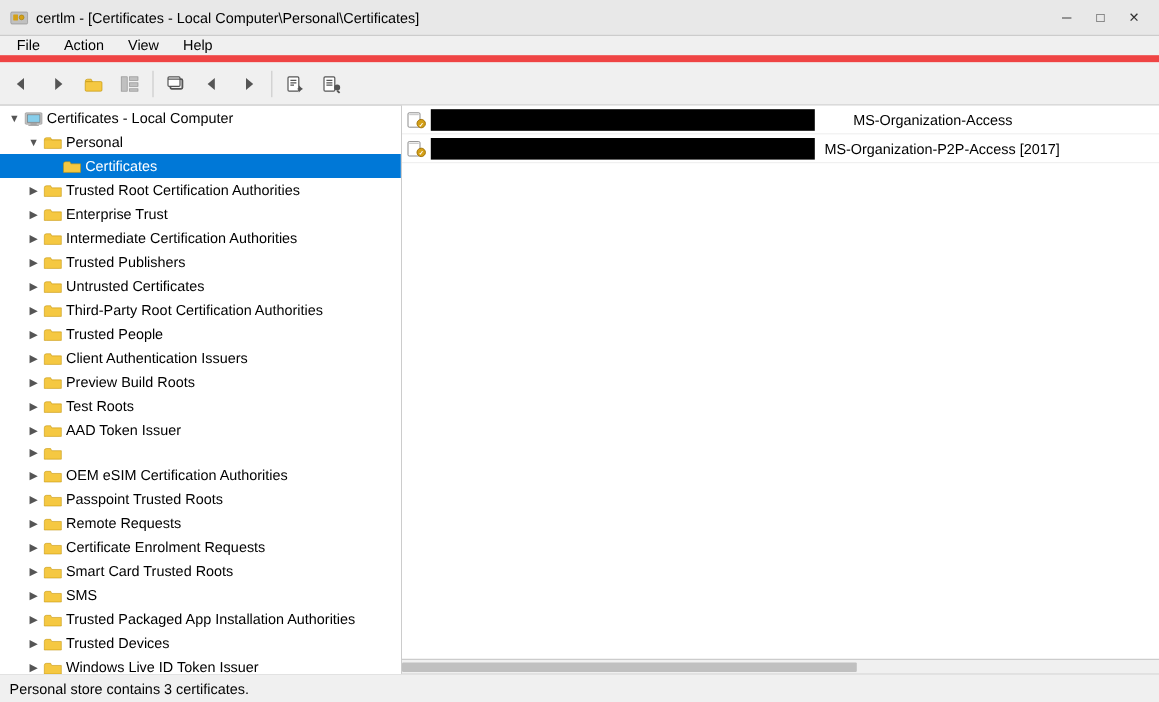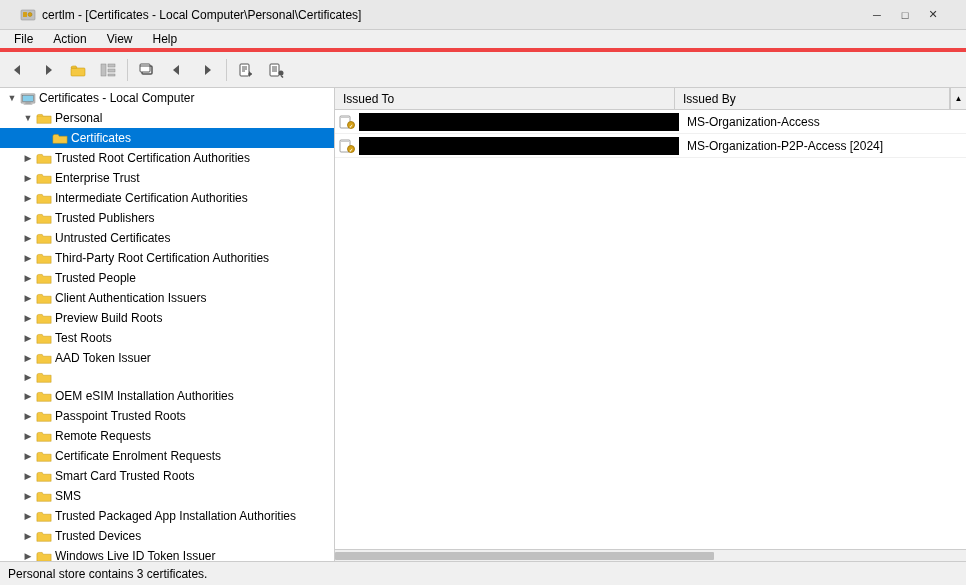--- a/index.html
+++ b/index.html
@@ -11,21 +11,21 @@
       height: 585px;
       overflow: hidden;
     }
 
     
     .title-bar {
       background: #e8e8e8;
       height: 30px;
       display: flex;
       align-items: center;
-      padding: 0 20px;
+      padding: 0 8px;
       border-bottom: 1px solid #ccc;
       user-select: none;
       justify-content: flex-end;
     }
     .title-bar-icon {
       width: 16px;
       height: 16px;
       margin-right: 6px;
       display: inline-flex;
       align-items: center;
@@ -52,21 +52,21 @@
       justify-content: center;
       color: #333;
     }
 
     
     .menu-bar {
       background: #f0f0f0;
       height: 22px;
       display: flex;
       align-items: center;
-      border-bottom: 4px solid #ef4444;
+      border-bottom: 6px solid #ef4444;
       padding: 0 4px;
     }
     .menu-item {
       padding: 2px 10px;
       cursor: pointer;
       color: #000;
       font-size: 12px;
     }
 
     
@@ -527,21 +527,21 @@
       </span>
     </div>
 
     <div class="tree-item indent-1">
       <span class="tree-expand">▶</span>
       <span class="folder-icon">
         <svg class="folder-svg" viewBox="0 0 18 14">
           <path d="M1 5 Q1 3 3 3 L7 3 L8 5 L17 5 Q17 5 17 5 L17 13 Q17 13 15 13 L3 13 Q1 13 1 13Z" fill="#f5c842" stroke="#c09000" stroke-width="0.5"></path>
         </svg>
       </span>
-      <span class="tree-label">OEM eSIM Installation Authorities</span>
+      <span class="tree-label">OEM eSIM Certification Authorities</span>
     </div>
 
     <div class="tree-item indent-1">
       <span class="tree-expand">▶</span>
       <span class="folder-icon">
         <svg class="folder-svg" viewBox="0 0 18 14">
           <path d="M1 5 Q1 3 3 3 L7 3 L8 5 L17 5 Q17 5 17 5 L17 13 Q17 13 15 13 L3 13 Q1 13 1 13Z" fill="#f5c842" stroke="#c09000" stroke-width="0.5"></path>
         </svg>
       </span>
       <span class="tree-label">Passpoint Trusted Roots</span>
@@ -614,54 +614,47 @@
           <path d="M1 5 Q1 3 3 3 L7 3 L8 5 L17 5 Q17 5 17 5 L17 13 Q17 13 15 13 L3 13 Q1 13 1 13Z" fill="#f5c842" stroke="#c09000" stroke-width="0.5"></path>
         </svg>
       </span>
       <span class="tree-label">Windows Live ID Token Issuer</span>
     </div>
 
   </div>
 
   <div class="right-panel">
 
-    <div class="list-header">
-      <div class="list-header-scroll">
-        <div class="list-col-header" style="width:340px;">Issued To</div>
-        <div class="list-col-header" style="flex:1;">Issued By</div>
-      </div>
-      <div class="scroll-up-btn">▲</div>
-    </div>
 
     <div class="list-body">
 
       <div class="list-row">
         <div class="list-cell-icon">
           <svg width="16" height="16" viewBox="0 0 16 16">
             <rect x="1" y="2" width="10" height="12" rx="1" fill="white" stroke="#888" stroke-width="0.8"></rect>
             <rect x="2" y="3" width="8" height="1" fill="#ccc"></rect>
             <circle cx="12" cy="11" r="3.5" fill="#d4a017" stroke="#a07000" stroke-width="0.8"></circle>
             <text x="12" y="13.5" text-anchor="middle" font-size="5" fill="white" font-weight="bold">✓</text>
           </svg>
         </div>
         <div class="list-cell redacted" style="width:320px;">██████████████████████████████████████</div>
-        <div class="list-cell" style="flex:1;">MS-Organization-Access</div>
+        <div class="list-cell" style="flex:1;margin-left:24px;">MS-Organization-Access</div>
       </div>
 
       <div class="list-row">
         <div class="list-cell-icon">
           <svg width="16" height="16" viewBox="0 0 16 16">
             <rect x="1" y="2" width="10" height="12" rx="1" fill="white" stroke="#888" stroke-width="0.8"></rect>
             <rect x="2" y="3" width="8" height="1" fill="#ccc"></rect>
             <circle cx="12" cy="11" r="3.5" fill="#d4a017" stroke="#a07000" stroke-width="0.8"></circle>
             <text x="12" y="13.5" text-anchor="middle" font-size="5" fill="white" font-weight="bold">✓</text>
           </svg>
         </div>
         <div class="list-cell redacted" style="width:320px; background:#000; color:transparent;">██████████████████████████████████████████████████████████████████████████</div>
-        <div class="list-cell" style="flex:1;">MS-Organization-P2P-Access [2024]</div>
+        <div class="list-cell" style="flex:1;">MS-Organization-P2P-Access [2017]</div>
       </div>
 
     </div>
 
     <div class="h-scrollbar">
       <div class="h-scrollbar-track">
         <div class="h-scrollbar-thumb"></div>
       </div>
     </div>
 

